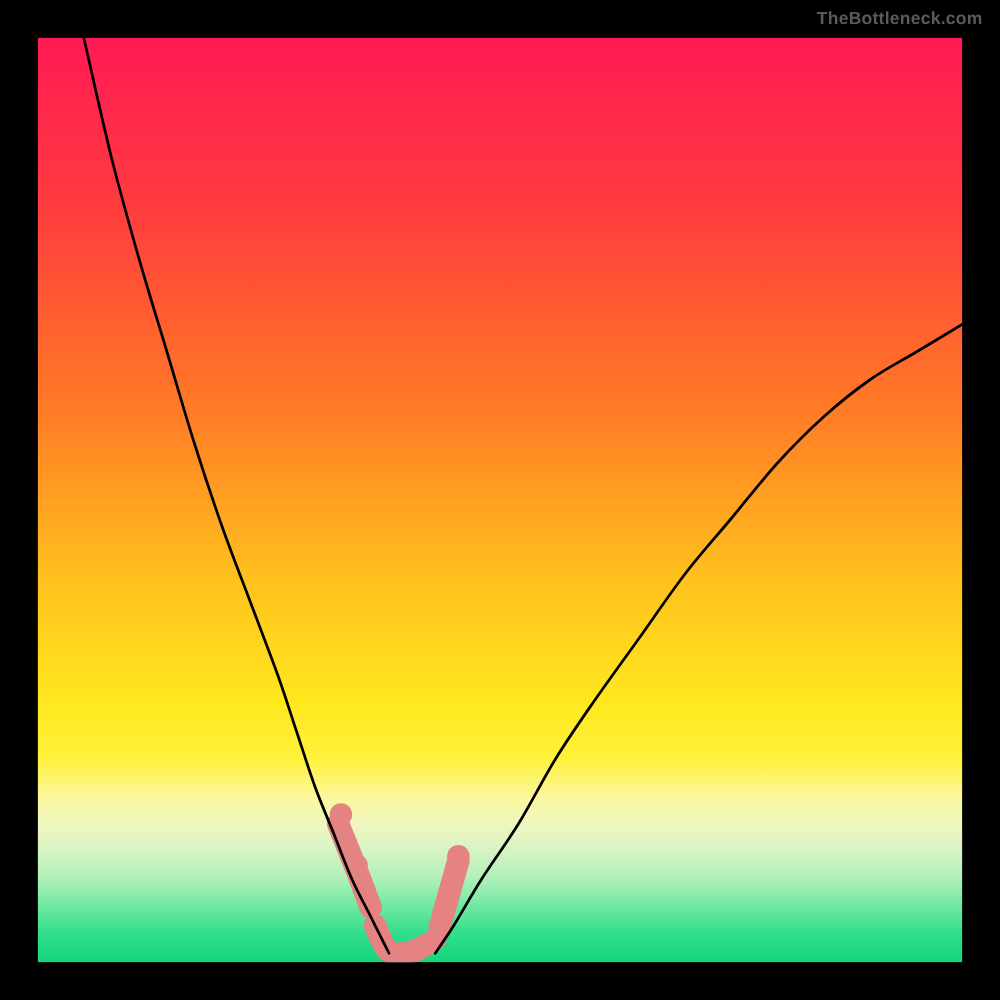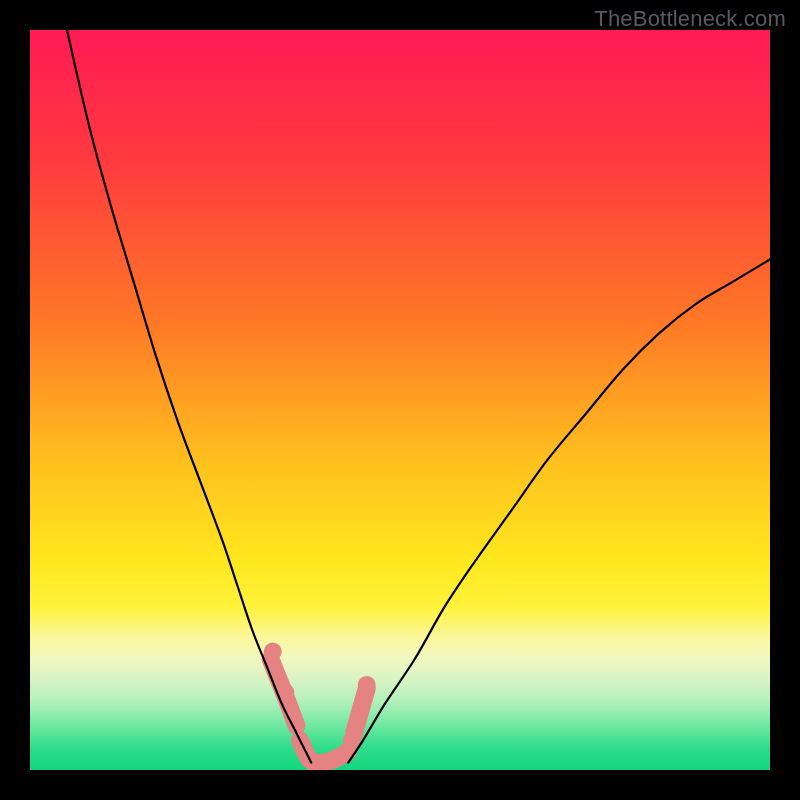--- a/index.html
+++ b/index.html
@@ -39,23 +39,23 @@
     left: 0;
     top: 0;
     width: 100%;
     height: 100%;
   }
   .watermark {
     position: absolute;
     top: 6px;
     right: 14px;
     color: #555b5f;
-    font-size: 22px;
+    font-size: 14px;
     letter-spacing: 0.2px;
-    font-weight: 400;
+    font-weight: 700;
   }
 </style>
 </head>
 <body>
 
 <div class="frame">
   <div class="watermark">TheBottleneck.com</div>
   <div class="plot">
     <svg class="gradient" viewBox="0 0 740 740" preserveAspectRatio="none">
       <defs>

